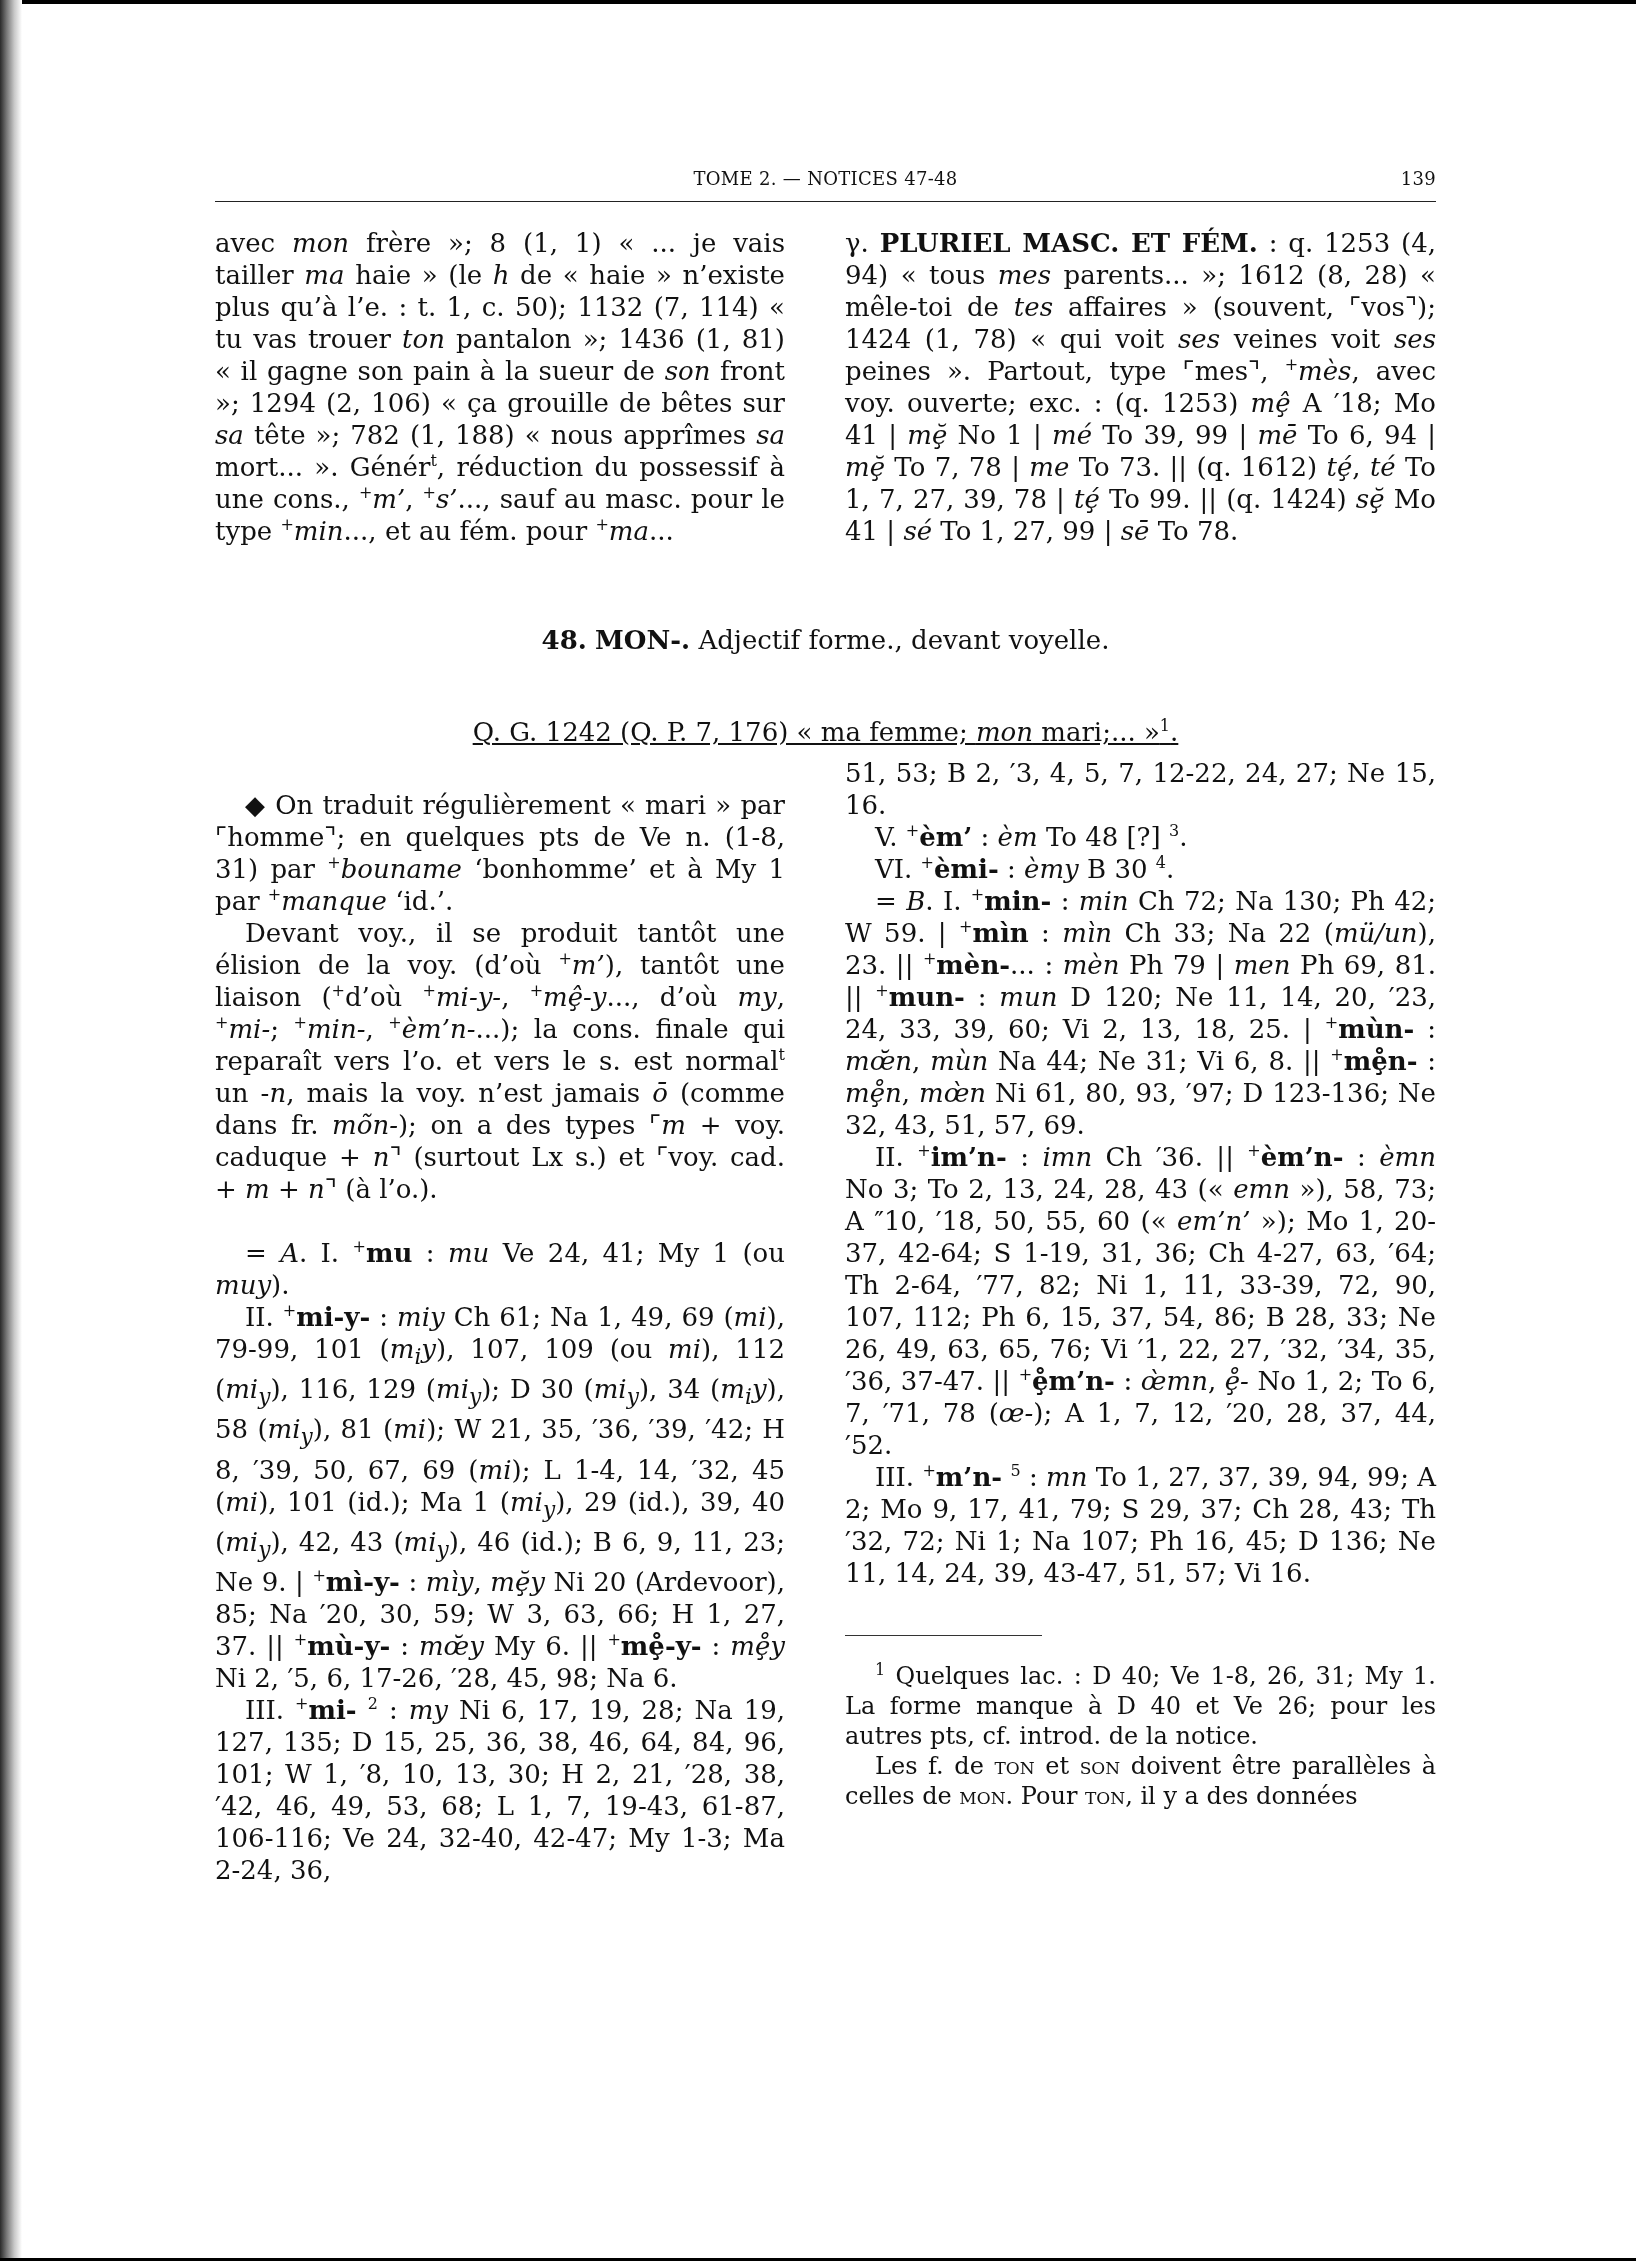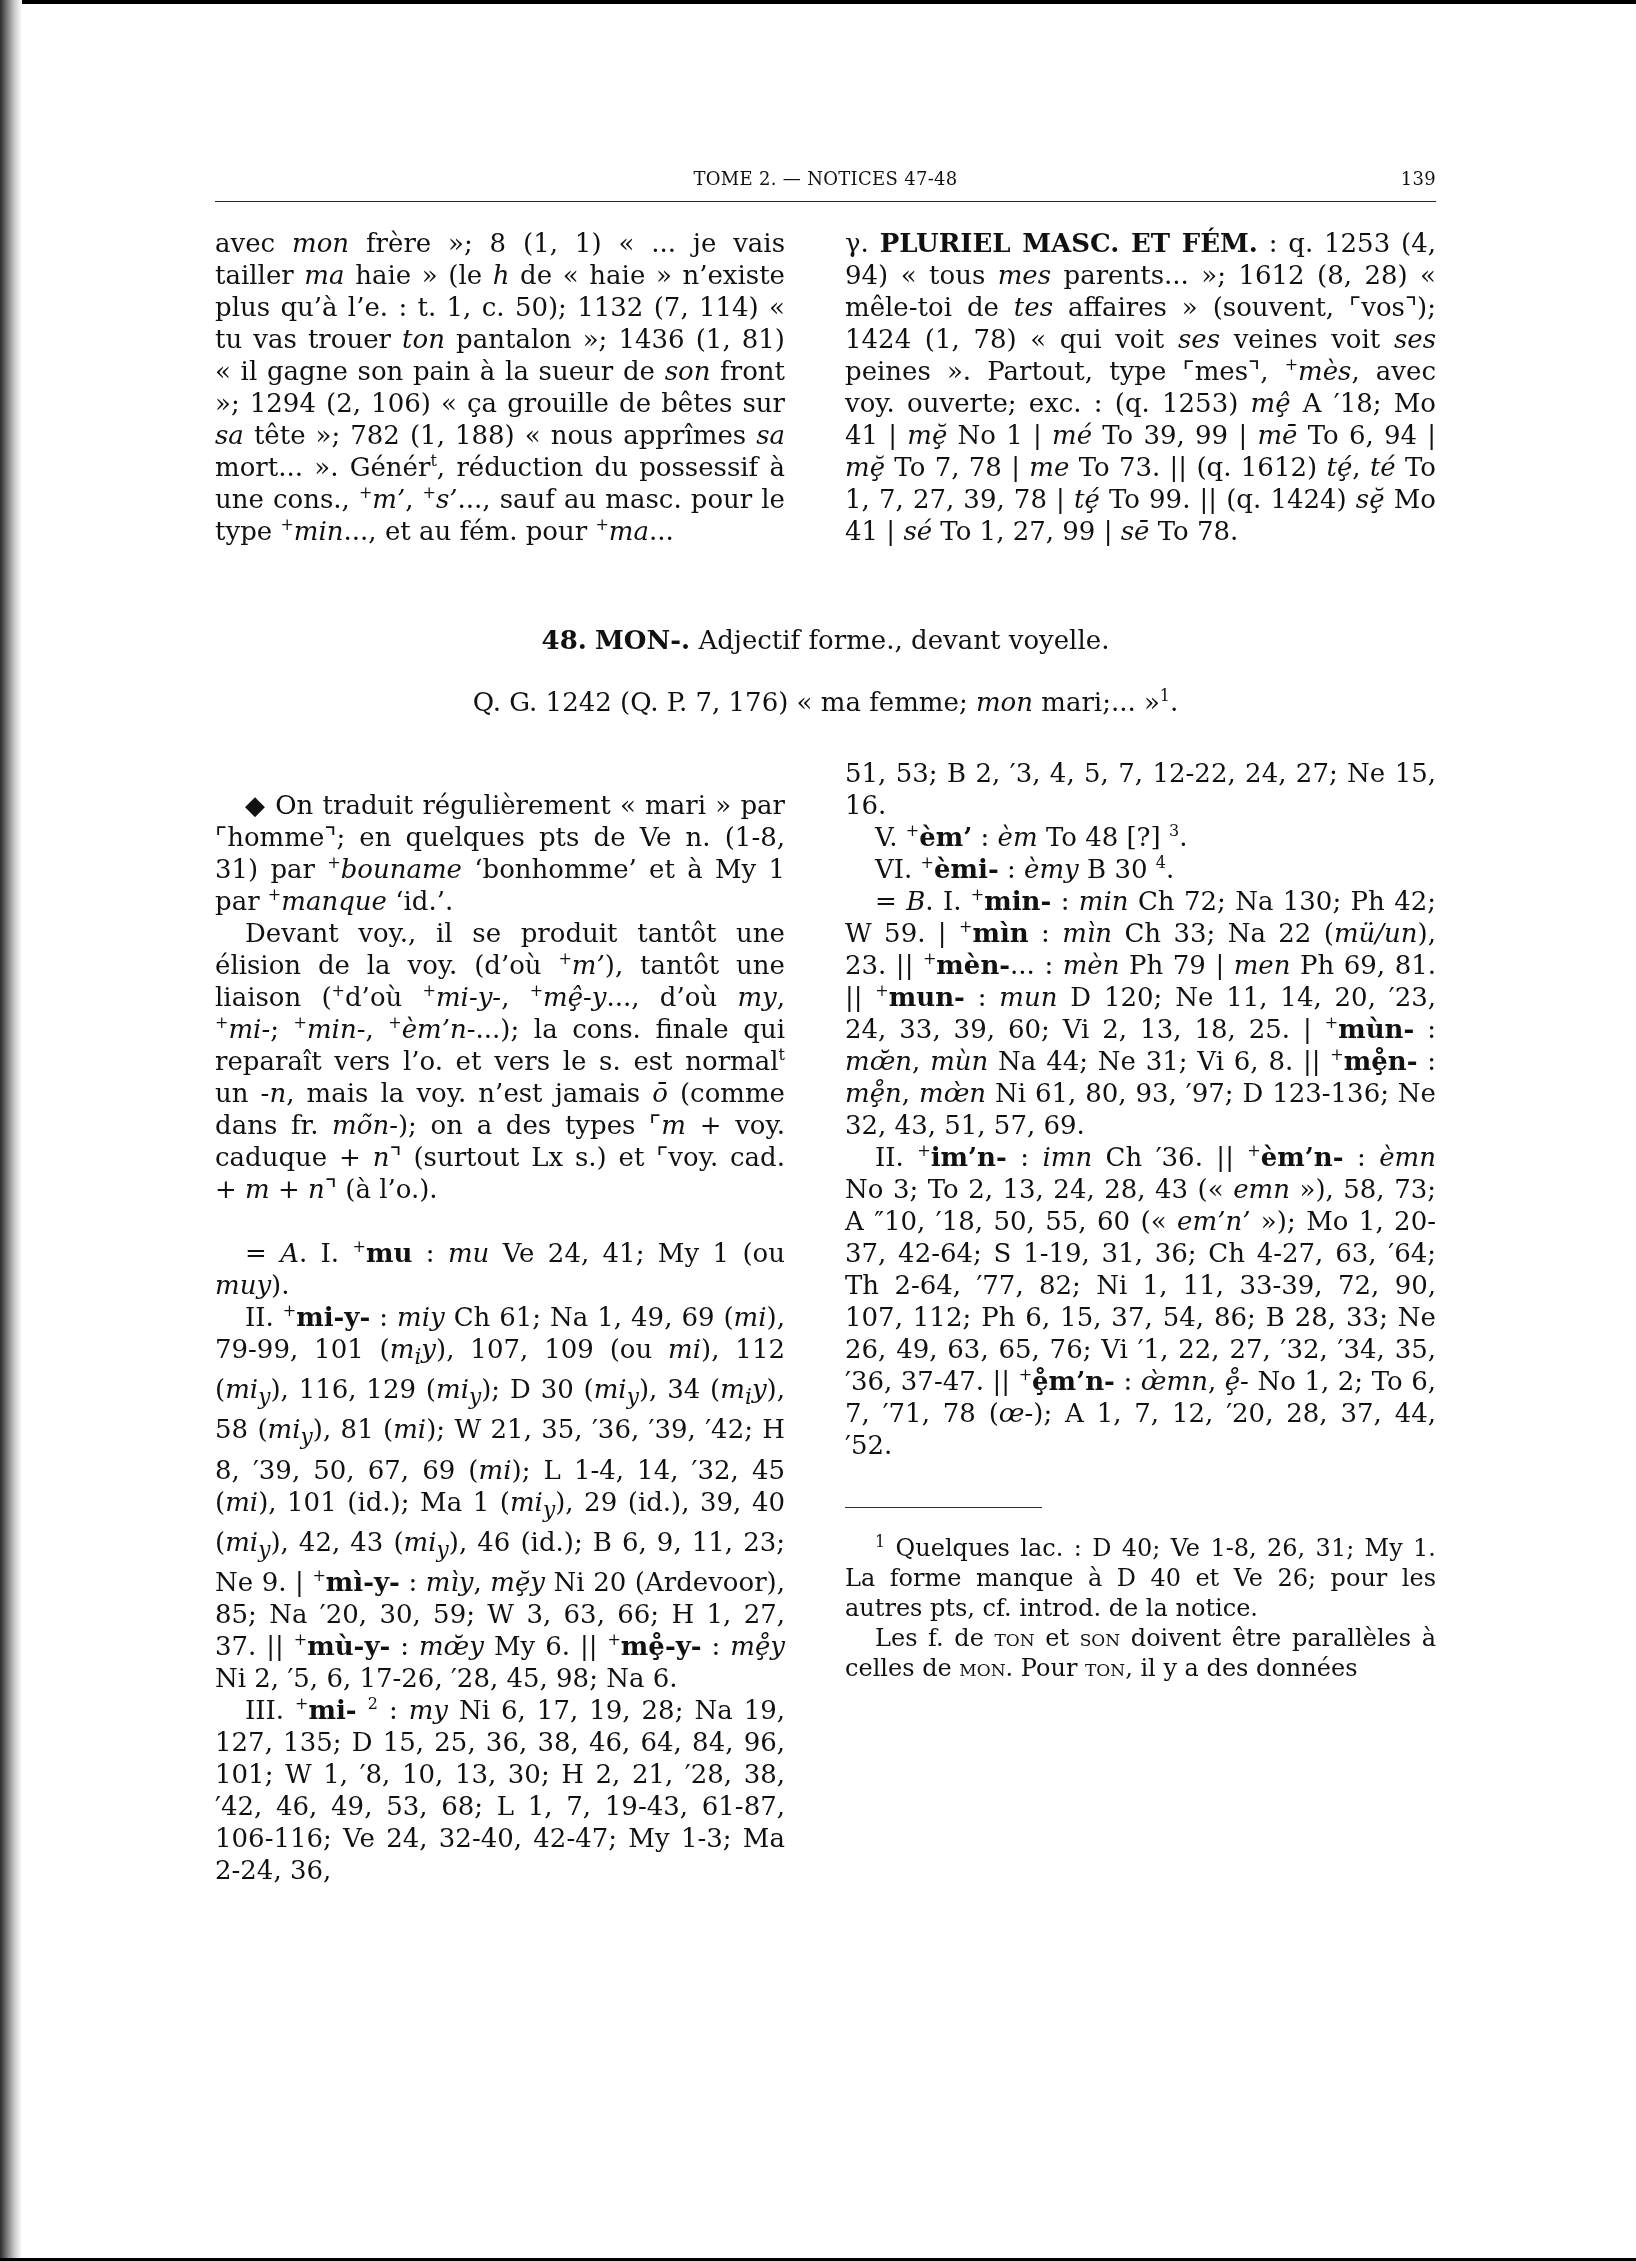--- a/index.html
+++ b/index.html
@@ -56,39 +56,40 @@
     </div>
   <div class="col col-right" style="top:227px;">
       <p>γ. <b>PLURIEL MASC. ET FÉM.</b> : q. 1253 (4, 94) « tous <i>mes</i> parents... »; 1612 (8, 28) « mêle-toi de <i>tes</i> affaires » (souvent, ⌜vos⌝); 1424 (1, 78) « qui voit <i>ses</i> veines voit <i>ses</i> peines ». Partout, type ⌜mes⌝, <sup>+</sup><i>mès</i>, avec voy. ouverte; exc. : (q. 1253) <i>mȩ̂</i> A ′18; Mo 41 | <i>mḝ</i> No 1 | <i>mé</i> To 39, 99 | <i>mē</i> To 6, 94 | <i>mḝ</i> To 7, 78 | <i>me</i> To 73. || (q. 1612) <i>tȩ́</i>, <i>té</i> To 1, 7, 27, 39, 78 | <i>tȩ́</i> To 99. || (q. 1424) <i>sḝ</i> Mo 41 | <i>sé</i> To 1, 27, 99 | <i>sē</i> To 78.</p>
     </div>
 
   <div class="center-block" style="top:625px;">
     <b>48.</b>
     <b>MON-.</b>
     <span>Adjectif forme., devant voyelle.</span>
   </div>
-  <div class="center-block" style="top:687px;">Q. G. 1242 (Q. P. 7, 176) « ma femme; <i>mon</i> mari;... »<sup>1</sup>.</div>
+  <div class="center-block" style="top:717px;text-decoration:underline;">Q. G. 1242 (Q. P. 7, 176) « ma femme; <i>mon</i> mari;... »<sup>1</sup>.</div>
 
   <div class="col col-left" style="top:757px;">
       <p class="gap"></p>
       <p class="ind">◆ On traduit régulièrement « mari » par ⌜homme⌝; en quelques pts de Ve n. (1-8, 31) par <sup>+</sup><i>bouname</i> ‘bonhomme’ et à My 1 par <sup>+</sup><i>manque</i> ‘id.’.</p>
       <p class="ind">Devant voy., il se produit tantôt une élision de la voy. (d’où <sup>+</sup><i>m’</i>), tantôt une liaison (<sup>+</sup>d’où <sup>+</sup><i>mi-y-</i>, <sup>+</sup><i>mȩ̂-y</i>..., d’où <i>my</i>, <sup>+</sup><i>mi-</i>; <sup>+</sup><i>min-</i>, <sup>+</sup><i>èm’n-</i>...); la cons. finale qui reparaît vers l’o. et vers le s. est normal<sup>t</sup> un -<i>n</i>, mais la voy. n’est jamais <i>ō</i> (comme dans fr. <i>mõn-</i>); on a des types ⌜<i>m</i> + voy. caduque + <i>n</i>⌝ (surtout Lx s.) et ⌜voy. cad. + <i>m</i> + <i>n</i>⌝ (à l’o.).</p>
       <p class="gap"></p>
       <p class="ind">= <i>A</i>. I. <sup>+</sup><b>mu</b> : <i>mu</i> Ve 24, 41; My 1 (ou <i>muy</i>).</p>
       <p class="ind">II. <sup>+</sup><b>mi-y-</b> : <i>miy</i> Ch 61; Na 1, 49, 69 (<i>mi</i>), 79-99, 101 (<i>m<sub>i</sub>y</i>), 107, 109 (ou <i>mi</i>), 112 (<i>mi<sub>y</sub></i>), 116, 129 (<i>mi<sub>y</sub></i>); D 30 (<i>mi<sub>y</sub></i>), 34 (<i>m<sub>i</sub>y</i>), 58 (<i>mi<sub>y</sub></i>), 81 (<i>mi</i>); W 21, 35, ′36, ′39, ′42; H 8, ′39, 50, 67, 69 (<i>mi</i>); L 1-4, 14, ′32, 45 (<i>mi</i>), 101 (id.); Ma 1 (<i>mi<sub>y</sub></i>), 29 (id.), 39, 40 (<i>mi<sub>y</sub></i>), 42, 43 (<i>mi<sub>y</sub></i>), 46 (id.); B 6, 9, 11, 23; Ne 9. | <sup>+</sup><b>mì-y-</b> : <i>mìy</i>, <i>mḝy</i> Ni 20 (Ardevoor), 85; Na ′20, 30, 59; W 3, 63, 66; H 1, 27, 37. || <sup>+</sup><b>mù-y-</b> : <i>mœ̆y</i> My 6. || <sup>+</sup><b>mȩ̊-y-</b> : <i>mȩ̊y</i> Ni 2, ′5, 6, 17-26, ′28, 45, 98; Na 6.</p>
       <p class="ind">III. <sup>+</sup><b>mi-</b> <sup>2</sup> : <i>my</i> Ni 6, 17, 19, 28; Na 19, 127, 135; D 15, 25, 36, 38, 46, 64, 84, 96, 101; W 1, ′8, 10, 13, 30; H 2, 21, ′28, 38, ′42, 46, 49, 53, 68; L 1, 7, 19-43, 61-87, 106-116; Ve 24, 32-40, 42-47; My 1-3; Ma 2-24, 36,</p>
     </div>
 
   <div class="col col-right" style="top:757px;">
     <div>
         <p>51, 53; B 2, ′3, 4, 5, 7, 12-22, 24, 27; Ne 15, 16.</p>
         <p class="ind">V. <sup>+</sup><b>èm’</b> : <i>èm</i> To 48 [?] <sup>3</sup>.</p>
         <p class="ind">VI. <sup>+</sup><b>èmi-</b> : <i>èmy</i> B 30 <sup>4</sup>.</p>
         <p class="ind">= <i>B</i>. I. <sup>+</sup><b>min-</b> : <i>min</i> Ch 72; Na 130; Ph 42; W 59. | <sup>+</sup><b>mìn</b> : <i>mìn</i> Ch 33; Na 22 (<i>mü/un</i>), 23. || <sup>+</sup><b>mèn-</b>... : <i>mèn</i> Ph 79 | <i>men</i> Ph 69, 81. || <sup>+</sup><b>mun-</b> : <i>mun</i> D 120; Ne 11, 14, 20, ′23, 24, 33, 39, 60; Vi 2, 13, 18, 25. | <sup>+</sup><b>mùn-</b> : <i>mœ̆n</i>, <i>mùn</i> Na 44; Ne 31; Vi 6, 8. || <sup>+</sup><b>mȩ̊n-</b> : <i>mȩ̊n</i>, <i>mœ̀n</i> Ni 61, 80, 93, ′97; D 123-136; Ne 32, 43, 51, 57, 69.</p>
         <p class="ind">II. <sup>+</sup><b>im’n-</b> : <i>imn</i> Ch ′36. || <sup>+</sup><b>èm’n-</b> : <i>èmn</i> No 3; To 2, 13, 24, 28, 43 (« <i>emn</i> »), 58, 73; A ″10, ′18, 50, 55, 60 (« <i>em’n’</i> »); Mo 1, 20-37, 42-64; S 1-19, 31, 36; Ch 4-27, 63, ′64; Th 2-64, ′77, 82; Ni 1, 11, 33-39, 72, 90, 107, 112; Ph 6, 15, 37, 54, 86; B 28, 33; Ne 26, 49, 63, 65, 76; Vi ′1, 22, 27, ′32, ′34, 35, ′36, 37-47. || <sup>+</sup><b>ȩ̊m’n-</b> : <i>œ̀mn</i>, <i>ȩ̊-</i> No 1, 2; To 6, 7, ′71, 78 (<i>œ-</i>); A 1, 7, 12, ′20, 28, 37, 44, ′52.</p>
+        <p class="ind">III. <sup>+</sup><b>m’n-</b> <sup>5</sup> : <i>mn</i> To 1, 27, 37, 39, 94, 99; A 2; Mo 9, 17, 41, 79; S 29, 37; Ch 28, 43; Th ′32, 72; Ni 1; Na 107; Ph 16, 45; D 136; Ne 11, 14, 24, 39, 43-47, 51, 57; Vi 16.</p>
       </div>
     <div style="height:46px"></div>
     <div class="fn-rule"></div>
     <div>
         <p class="ind fn"><sup>1</sup> Quelques lac. : D 40; Ve 1-8, 26, 31; My 1. La forme manque à D 40 et Ve 26; pour les autres pts, cf. introd. de la notice.</p>
         <p class="ind fn">Les f. de <span class="sc">ton</span> et <span class="sc">son</span> doivent être parallèles à celles de <span class="sc">mon</span>. Pour <span class="sc">ton</span>, il y a des données</p>
       </div>
   </div>
 </div>
 

